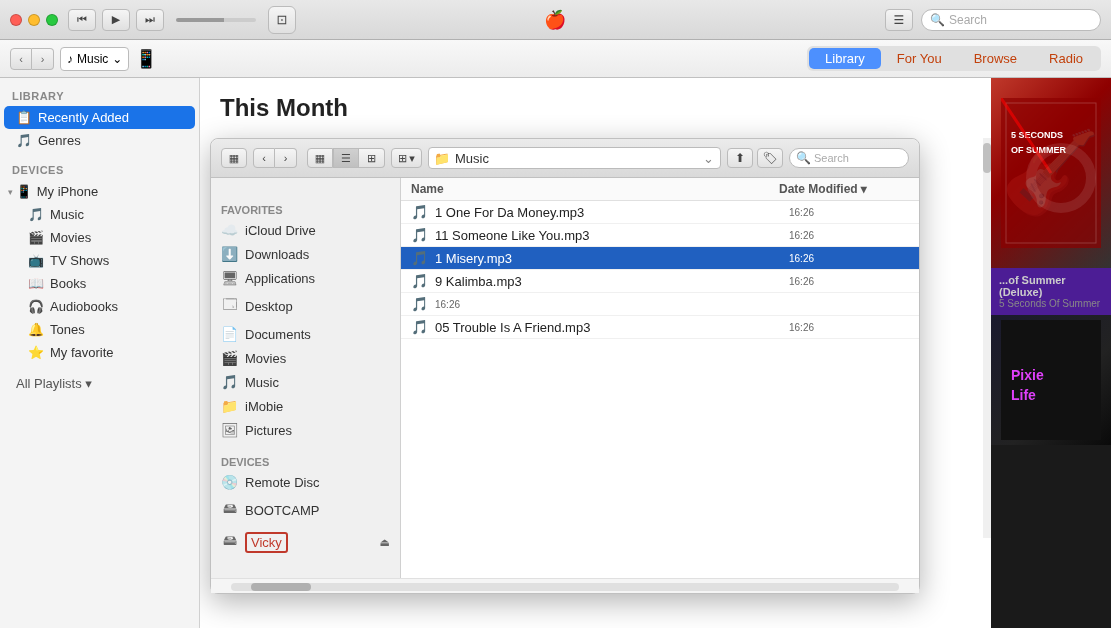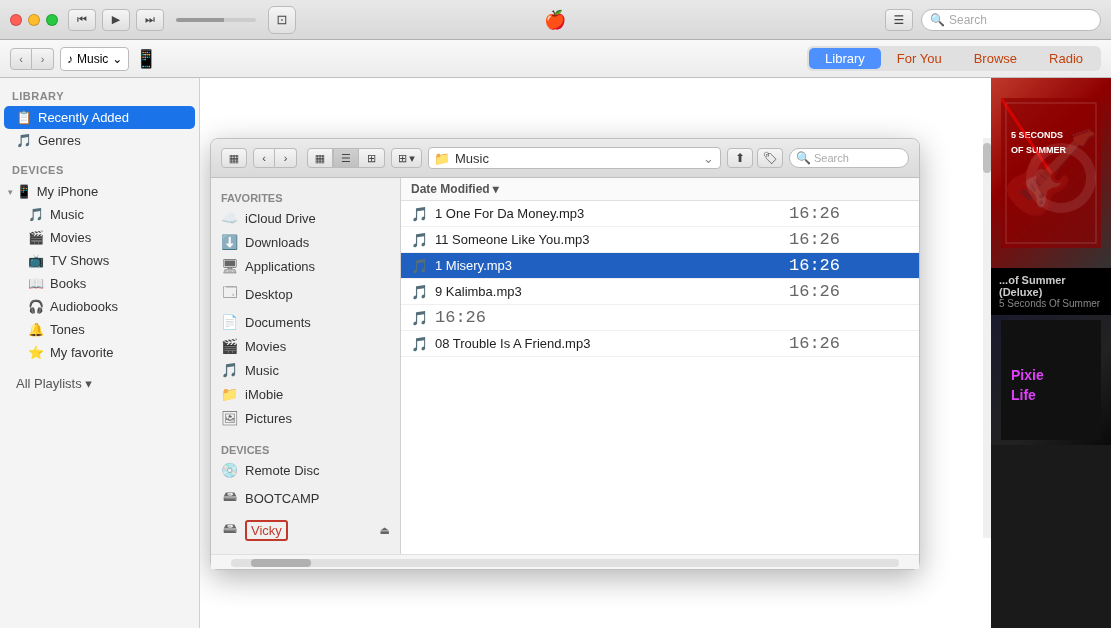--- a/index.html
+++ b/index.html
@@ -345,21 +345,21 @@
       display: flex;
       flex: 1;
       min-height: 0;
     }
 
     
     .dialog-sidebar {
       width: 190px;
       background: #f0f0f0;
       border-right: 1px solid #d0d0d0;
-      padding: 8px 0;
+      padding: 20px 0;
       overflow-y: auto;
       flex-shrink: 0;
     }
     .dialog-sidebar-header {
       font-size: 11px;
       font-weight: 700;
       color: #888;
       padding: 6px 10px 2px;
       text-transform: uppercase;
     }
@@ -406,21 +406,21 @@
       color: #222;
       border-bottom: 1px solid #f0f0f0;
       cursor: pointer;
       gap: 6px;
     }
     .file-row.selected { background: #2060c0; color: white; }
     .file-row.selected .file-date { color: white; }
     .file-icon { font-size: 14px; width: 18px; text-align: center; color: #666; }
     .file-row.selected .file-icon { color: white; }
     .file-name { flex: 1; }
-    .file-date { width: 120px; font-size: 17px; color: #666; font-family: Liberation Mono, monospace; }
+    .file-date { width: 120px; font-size: 10px; color: #666; }
     .scroll-track {
       flex: 1;
       margin: 0 10px;
       height: 8px;
       background: #e0e0e0;
       border-radius: 4px;
       position: relative;
     }
     .scroll-thumb {
       width: 60px;
@@ -493,21 +493,21 @@
       width: 120px;
       height: 130px;
       background: linear-gradient(135deg, #1a1a2e 0%, #222 60%, #0a0a0a 100%);
       position: relative;
       display: flex;
       align-items: center;
       justify-content: center;
     }
     .album-info {
       padding: 6px 8px;
-      background: #000000;
+      background: #4c1d95;
     }
     .album-title {
       font-size: 11px;
       color: #ccc;
       font-weight: 600;
     }
     .album-artist {
       font-size: 10px;
       color: #888;
     }
@@ -637,20 +637,21 @@
       <span class="sidebar-icon">⭐</span>
       <span>My favorite</span>
     </div>
 
     <div class="sidebar-item" style="margin-top:8px; color:#555;">
       <span>All Playlists ▾</span>
     </div>
   </div>
 
   <div class="content">
+    <div class="content-header">This Month</div>
 
     <div class="dialog-overlay">
 
       <div class="dialog-toolbar">
         <div class="dialog-view-btn">▦</div>
         <div class="dialog-nav-btns">
           <div class="dialog-nav-btn">‹</div>
           <div class="dialog-nav-btn">›</div>
         </div>
         <div class="dialog-view-group">
@@ -731,20 +732,21 @@
           </div>
           <div class="dialog-sidebar-item" style="position:relative;">
             <span class="ds-icon">🖴</span>
             <span class="vicky-highlight">Vicky</span>
             <span style="margin-left:auto; font-size:11px; color:#666;">⏏</span>
           </div>
         </div>
 
         <div class="dialog-file-pane">
           <div class="file-list-header">
+            <div class="file-col-name">Name</div>
             <div class="file-col-date">
               <span>Date Modified</span>
               <span>▾</span>
             </div>
           </div>
           <div class="file-list">
             <div class="file-row">
               <span class="file-icon">🎵</span>
               <span class="file-name">1 One For Da Money.mp3</span>
               <span class="file-date">16:26</span>
@@ -763,21 +765,21 @@
               <span class="file-icon">🎵</span>
               <span class="file-name">9 Kalimba.mp3</span>
               <span class="file-date">16:26</span>
             </div>
             <div class="file-row">
               <span class="file-icon">🎵</span>
               <span class="file-date">16:26</span>
             </div>
             <div class="file-row">
               <span class="file-icon">🎵</span>
-              <span class="file-name">08 Trouble Is A Friend.mp3</span>
+              <span class="file-name">05 Trouble Is A Friend.mp3</span>
               <span class="file-date">16:26</span>
             </div>
           </div>
         </div>
       </div>
 
       <div style="padding: 4px 10px 2px; background: #f5f5f5; border-top: 1px solid #e0e0e0;">
         <div class="scroll-track">
           <div class="scroll-thumb"></div>
         </div>

